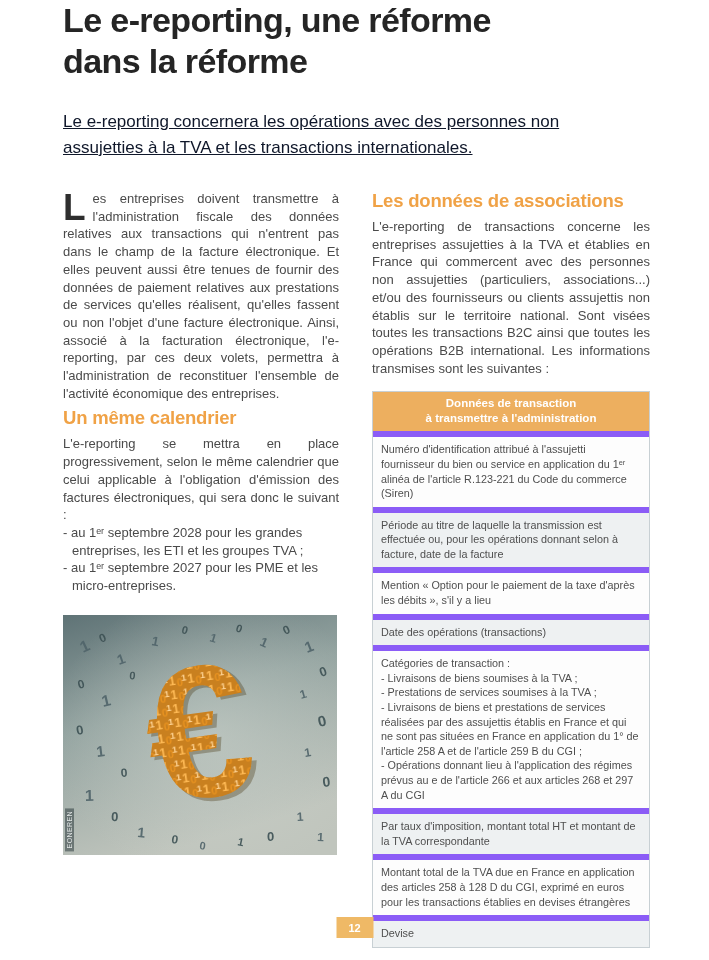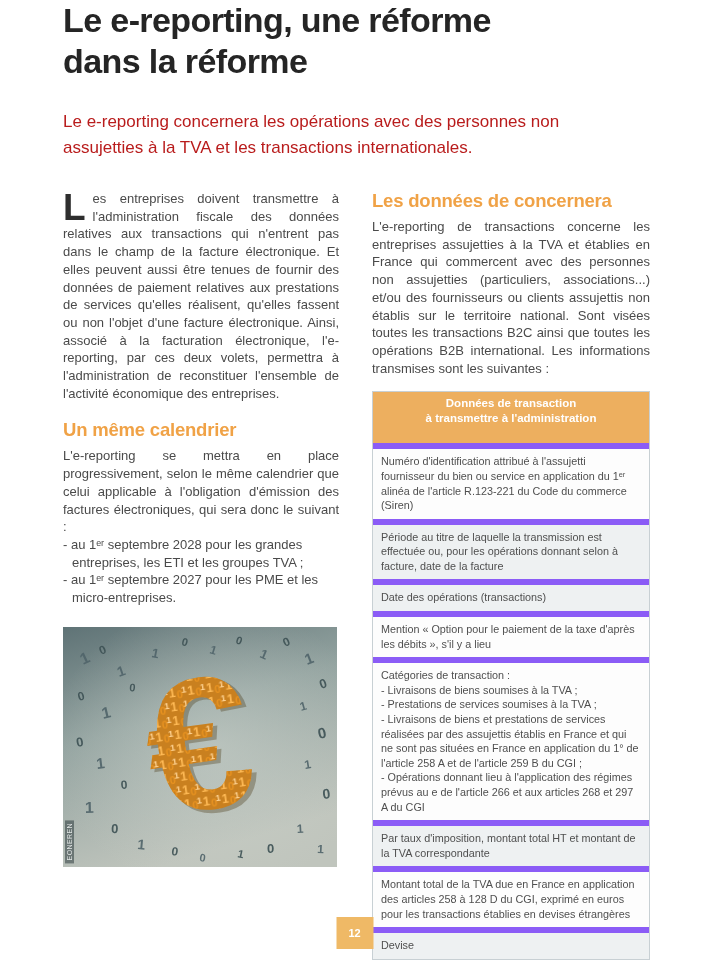--- a/index.html
+++ b/index.html
@@ -7,63 +7,63 @@
     width:709px;height:960px;background:#ffffff;position:relative;overflow:hidden;
     font-family:"Liberation Sans","DejaVu Sans",sans-serif;
     -webkit-font-smoothing:antialiased;
   }
   .page{position:absolute;left:63px;top:0;width:587px;}
   .title{
     font-size:34px;font-weight:bold;letter-spacing:-0.6px;
     line-height:41px;color:#252525;white-space:pre-line;
   }
   .subtitle{
-    margin-top:27px;font-size:17px;line-height:26px;color:#b91c1c;width:545px;
+    margin-top:27px;font-size:17px;line-height:26px;color:#0f172a;width:545px;text-decoration:underline;
   }
   .columns{display:flex;margin-top:29px;}
   .col-left{width:276px;margin-right:33px;flex:none;}
   .col-right{width:278px;flex:none;}
   .body-text{
     font-size:13px;line-height:17.7px;color:#4a4a4a;text-align:justify;margin:0;
   }
   .dropcap{
     float:left;font-size:37px;line-height:29px;font-weight:bold;color:#2e2e2e;
     margin:3px 7px 0 0;
   }
   .section-heading{
     font-size:18.5px;font-weight:bold;color:var(--accent,#f0a246);
     margin:0 0 6px 0;letter-spacing:-0.2px;
   }
-  .calendar-heading{margin-top:17px;}
+  .calendar-heading{margin-top:5px;}
   .hang{padding-left:9px;text-indent:-9px;text-align:left;}
   .photo{
     position:relative;width:274px;height:240px;margin-top:20px;overflow:hidden;
     background:#8a9a98;
   }
   .photo svg{display:block;}
   .photo-credit{
     position:absolute;left:2px;bottom:3px;writing-mode:vertical-rl;
     transform:rotate(180deg);font-size:7px;color:#e3e7e6;
     background:rgba(18,34,38,0.45);padding:3px 1px;letter-spacing:0.4px;
   }
   .tbl{margin-top:14px;border:1px solid #c8d0d4;}
   .tbl-header{
     background:var(--thead,#edaf5f);color:#ffffff;font-weight:bold;
-    font-size:11.5px;line-height:15px;text-align:center;padding:4px 6px 17px;
+    font-size:11.5px;line-height:15px;text-align:center;padding:4px 6px 5px;
     white-space:pre-line;
   }
   .tbl-rows{}
   .tbl-row{
     font-size:10.8px;line-height:14.6px;color:#4f4f4f;padding:5px 8px 6px;
     border-top:6px solid #8b5cf6;white-space:pre-line;background:#fdfdfd;
   }
   .tbl-row.alt{background:var(--rowalt,#eef1f2);}
   .page-badge{
     position:absolute;left:50%;transform:translateX(-50%);top:917px;
-    width:37px;height:32px;background:var(--badge,#efb966);color:#ffffff;
+    width:37px;height:21px;background:var(--badge,#efb966);color:#ffffff;
     font-size:11px;font-weight:bold;display:flex;align-items:center;justify-content:center;
   }
 </style>
 </head>
 <body>
 
 <div class="page">
 
   <div class="title">Le e-reporting, une réforme
 dans la réforme</div>
@@ -137,32 +137,32 @@
             <text x="141" y="186" font-size="190" font-weight="bold" fill="#4a3a17" text-anchor="middle" opacity="0.35">€</text>
             <text x="137" y="182" font-size="188" font-weight="bold" fill="#c9801f" text-anchor="middle">€</text>
             <text x="137" y="182" font-size="188" font-weight="bold" fill="url(#bits)" text-anchor="middle">€</text>
           </g>
         </svg>
         <div class="photo-credit">EONEREN</div>
       </div>
     </div>
 
     <div class="col-right">
-      <h3 class="section-heading">Les données de concernera</h3>
+      <h3 class="section-heading">Les données de associations</h3>
 
       <p class="body-text">L'e-reporting de transactions concerne les entreprises assujetties à la TVA et établies en France qui commercent avec des personnes non assujetties (particuliers, associations...) et/ou des fournisseurs ou clients assujettis non établis sur le territoire national. Sont visées toutes les transactions B2C ainsi que toutes les opérations B2B international. Les informations transmises sont les suivantes :</p>
 
       <div class="tbl">
         <div class="tbl-header">Données de transaction
 à transmettre à l'administration</div>
         <div class="tbl-rows">
             <div class="tbl-row">Numéro d'identification attribué à l'assujetti fournisseur du bien ou service en application du 1ᵉʳ alinéa de l'article R.123-221 du Code du commerce (Siren)</div>
             <div class="tbl-row alt">Période au titre de laquelle la transmission est effectuée ou, pour les opérations donnant selon à facture, date de la facture</div>
+            <div class="tbl-row">Mention « Option pour le paiement de la taxe d'après les débits », s'il y a lieu</div>
             <div class="tbl-row alt">Date des opérations (transactions)</div>
-            <div class="tbl-row">Mention « Option pour le paiement de la taxe d'après les débits », s'il y a lieu</div>
             <div class="tbl-row">Catégories de transaction :
 - Livraisons de biens soumises à la TVA ;
 - Prestations de services soumises à la TVA ;
 - Livraisons de biens et prestations de services réalisées par des assujettis établis en France et qui ne sont pas situées en France en application du 1° de l'article 258 A et de l'article 259 B du CGI ;
 - Opérations donnant lieu à l'application des régimes prévus au e de l'article 266 et aux articles 268 et 297 A du CGI</div>
             <div class="tbl-row alt">Par taux d'imposition, montant total HT et montant de la TVA correspondante</div>
             <div class="tbl-row">Montant total de la TVA due en France en application des articles 258 à 128 D du CGI, exprimé en euros pour les transactions établies en devises étrangères</div>
             <div class="tbl-row alt">Devise</div>
           </div>
       </div>

